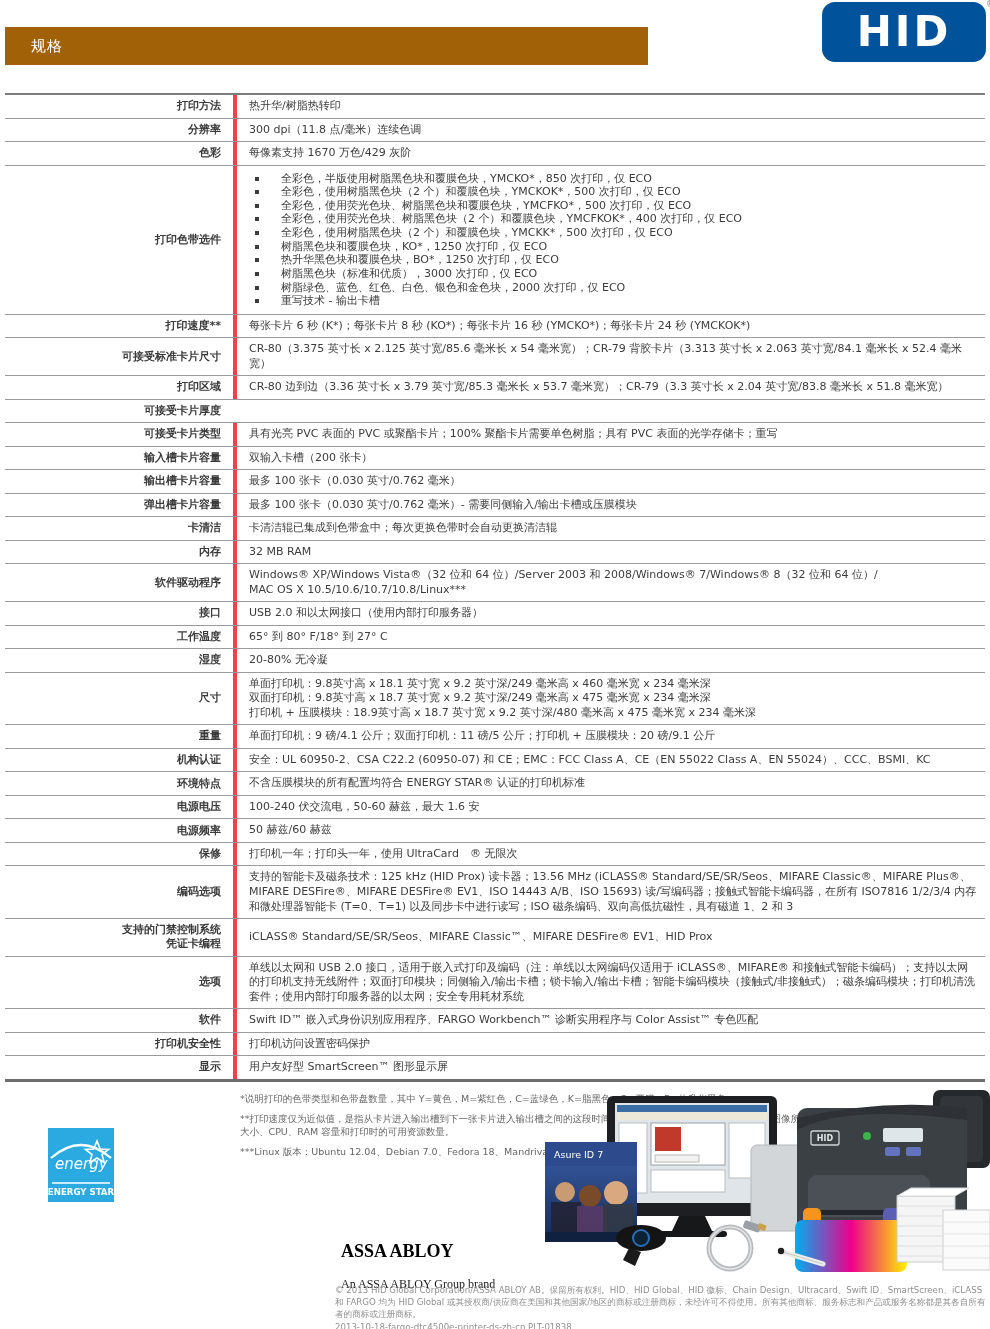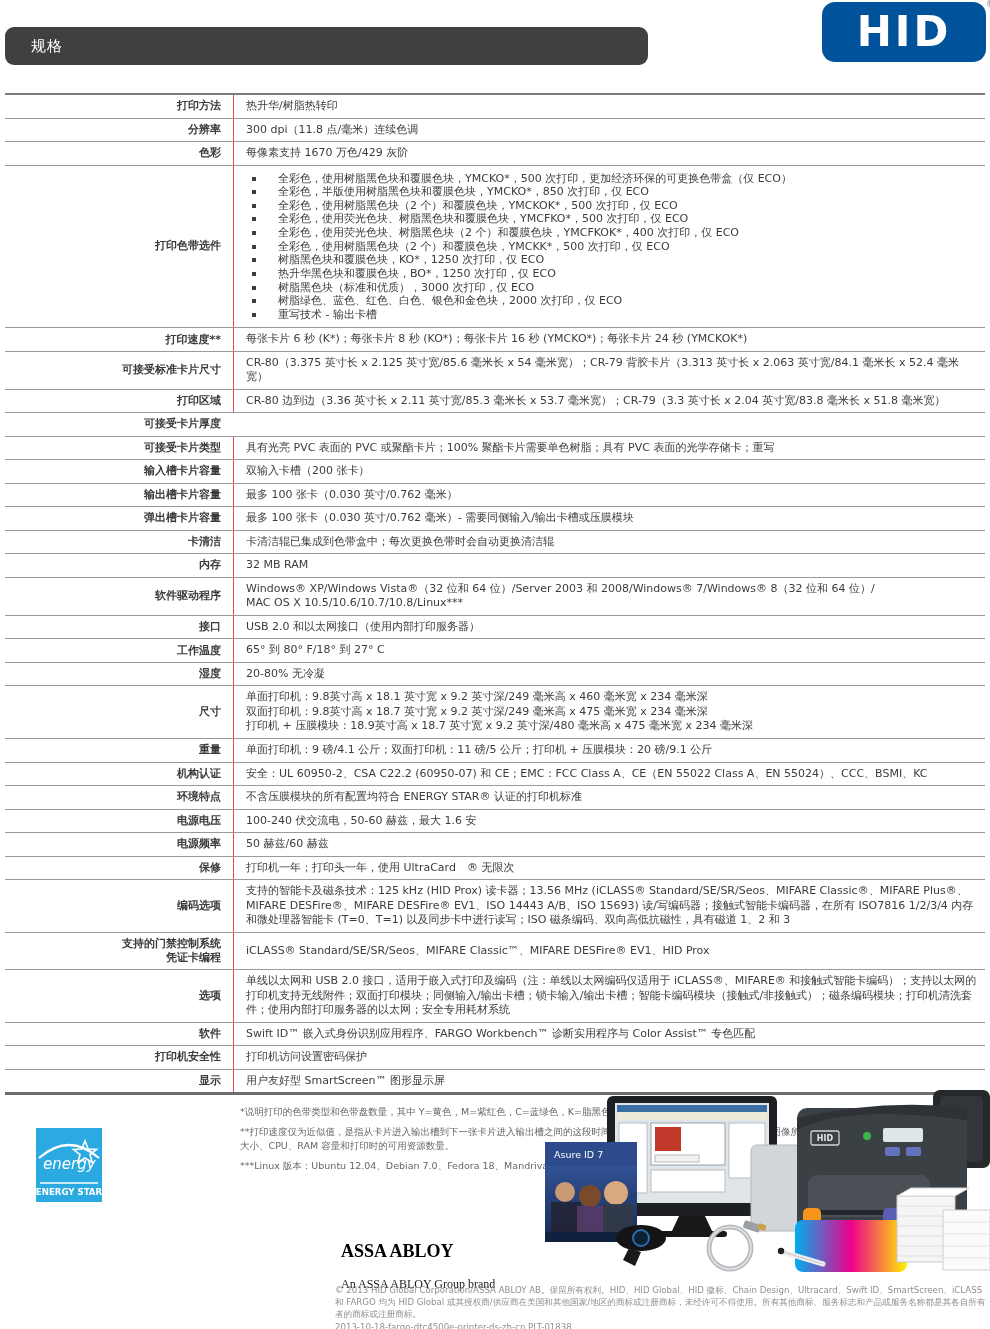--- a/index.html
+++ b/index.html
@@ -1,43 +1,43 @@
 <!DOCTYPE html>
 <html><head>
 <meta charset="utf-8">
 <style>
   html,body{margin:0;padding:0;background:#fff;}
   .page{position:relative;width:990px;height:1329px;background:#fff;overflow:hidden;
         font-family:"DejaVu Sans",sans-serif;color:#3c3c3c;}
   
-  .header-bar{position:absolute;left:5px;top:27px;width:643px;height:38px;background:#404040;
-              border-radius:9px;display:flex;align-items:center;padding-left:26px;box-sizing:border-box;}
+  .header-bar{position:absolute;left:5px;top:27px;width:643px;height:38px;background:#a16207;
+              border-radius:0;display:flex;align-items:center;padding-left:26px;box-sizing:border-box;}
   .header-title{color:#fff;font-size:15px;letter-spacing:1px;}
   .hid-logo{position:absolute;left:822px;top:2px;width:164px;height:60px;background:#00539B;
             border-radius:13px;display:flex;align-items:center;justify-content:center;}
   .hid-logo-text{color:#fff;font-size:42px;font-weight:bold;letter-spacing:3px;line-height:1;}
   .hid-reg{position:absolute;left:986px;top:0;font-size:8px;color:#777;}
   
   .content{position:absolute;top:93px;left:5px;width:980px;}
   .spec-table{border-top:2px solid #7c7c7c;border-bottom:3px solid #6e6e6e;}
   .spec-row{display:flex;align-items:stretch;}
   .spec-row + .spec-row{border-top:1px solid #9a9a9a;}
   .spec-label{flex:0 0 228px;width:228px;box-sizing:border-box;padding:4px 12px 4px 0;
               display:flex;align-items:center;justify-content:flex-end;text-align:right;
               font-size:11px;font-weight:bold;color:#3a3a3a;white-space:pre-line;line-height:1.3;}
-  .spec-value{flex:1;border-left:1px solid #ef4444;box-sizing:border-box;padding:4px 8px 4px 12px;
+  .spec-value{flex:1;border-left:4px solid #ef4444;box-sizing:border-box;padding:4px 8px 4px 12px;
               font-size:11px;line-height:1.32;display:flex;flex-direction:column;justify-content:center;}
   .bullets{padding:2px 0;}
   .bullet{display:flex;align-items:flex-start;line-height:1.24;}
   .bullet-marker{flex:0 0 4px;width:4px;height:4px;background:#3c3c3c;margin:5px 22px 0 6px;}
   
   .footnotes{margin:10px 0 0 235px;width:700px;font-size:9.5px;color:#666;line-height:1.38;}
   .footnotes p{margin:0 0 7px 0;}
   
-  .energy-star{position:absolute;left:36px;top:1128px;width:66px;height:74px;}
+  .energy-star{position:absolute;left:48px;top:1128px;width:66px;height:74px;}
   .collage{position:absolute;left:545px;top:1090px;width:445px;height:185px;}
   .assa{position:absolute;left:341px;top:1240px;font-family:Liberation Serif, serif;}
   .assa-wordmark{font-size:18px;font-weight:bold;color:#000;letter-spacing:0px;transform:scale(1,1.08);transform-origin:left top;}
   .assa-tagline{font-size:12px;color:#1a1a1a;margin-top:16px;}
   .legal{position:absolute;left:335px;top:1284px;width:652px;font-size:8.6px;color:#909090;line-height:1.4;}
   .doc-id{margin-top:1px;}
 </style>
 </head>
 <body>
 
@@ -64,24 +64,20 @@
         <div class="spec-row">
           <div class="spec-label">色彩</div>
           <div class="spec-value">每像素支持 1670 万色/429 灰阶</div>
         </div>
         <div class="spec-row">
           <div class="spec-label">打印色带选件</div>
           <div class="spec-value">
             <div class="bullets">
               <div class="bullet">
                 <span class="bullet-marker"></span>
-                <span>全彩色，使用树脂黑色块和覆膜色块，YMCKO*，500 次打印，更加经济环保的可更换色带盒（仅 ECO）</span>
-              </div>
-              <div class="bullet">
-                <span class="bullet-marker"></span>
                 <span>全彩色，半版使用树脂黑色块和覆膜色块，YMCKO*，850 次打印，仅 ECO</span>
               </div>
               <div class="bullet">
                 <span class="bullet-marker"></span>
                 <span>全彩色，使用树脂黑色块（2 个）和覆膜色块，YMCKOK*，500 次打印，仅 ECO</span>
               </div>
               <div class="bullet">
                 <span class="bullet-marker"></span>
                 <span>全彩色，使用荧光色块、树脂黑色块和覆膜色块，YMCFKO*，500 次打印，仅 ECO</span>
               </div>
@@ -119,21 +115,21 @@
         <div class="spec-row">
           <div class="spec-label">打印速度**</div>
           <div class="spec-value">每张卡片 6 秒 (K*)；每张卡片 8 秒 (KO*)；每张卡片 16 秒 (YMCKO*)；每张卡片 24 秒 (YMCKOK*)</div>
         </div>
         <div class="spec-row">
           <div class="spec-label">可接受标准卡片尺寸</div>
           <div class="spec-value">CR-80（3.375 英寸长 x 2.125 英寸宽/85.6 毫米长 x 54 毫米宽）；CR-79 背胶卡片（3.313 英寸长 x 2.063 英寸宽/84.1 毫米长 x 52.4 毫米宽）</div>
         </div>
         <div class="spec-row">
           <div class="spec-label">打印区域</div>
-          <div class="spec-value">CR-80 边到边（3.36 英寸长 x 2.11 英寸宽/85.3 毫米长 x 53.7 毫米宽）；CR-79（3.3 英寸长 x 2.04 英寸宽/83.8 毫米长 x 51.8 毫米宽）</div>
+          <div class="spec-value">CR-80 边到边（3.36 英寸长 x 3.79 英寸宽/85.3 毫米长 x 53.7 毫米宽）；CR-79（3.3 英寸长 x 2.04 英寸宽/83.8 毫米长 x 51.8 毫米宽）</div>
         </div>
         <div class="spec-row">
           <div class="spec-label">可接受卡片厚度</div>
         </div>
         <div class="spec-row">
           <div class="spec-label">可接受卡片类型</div>
           <div class="spec-value">具有光亮 PVC 表面的 PVC 或聚酯卡片；100% 聚酯卡片需要单色树脂；具有 PVC 表面的光学存储卡；重写</div>
         </div>
         <div class="spec-row">
           <div class="spec-label">输入槽卡片容量</div>

